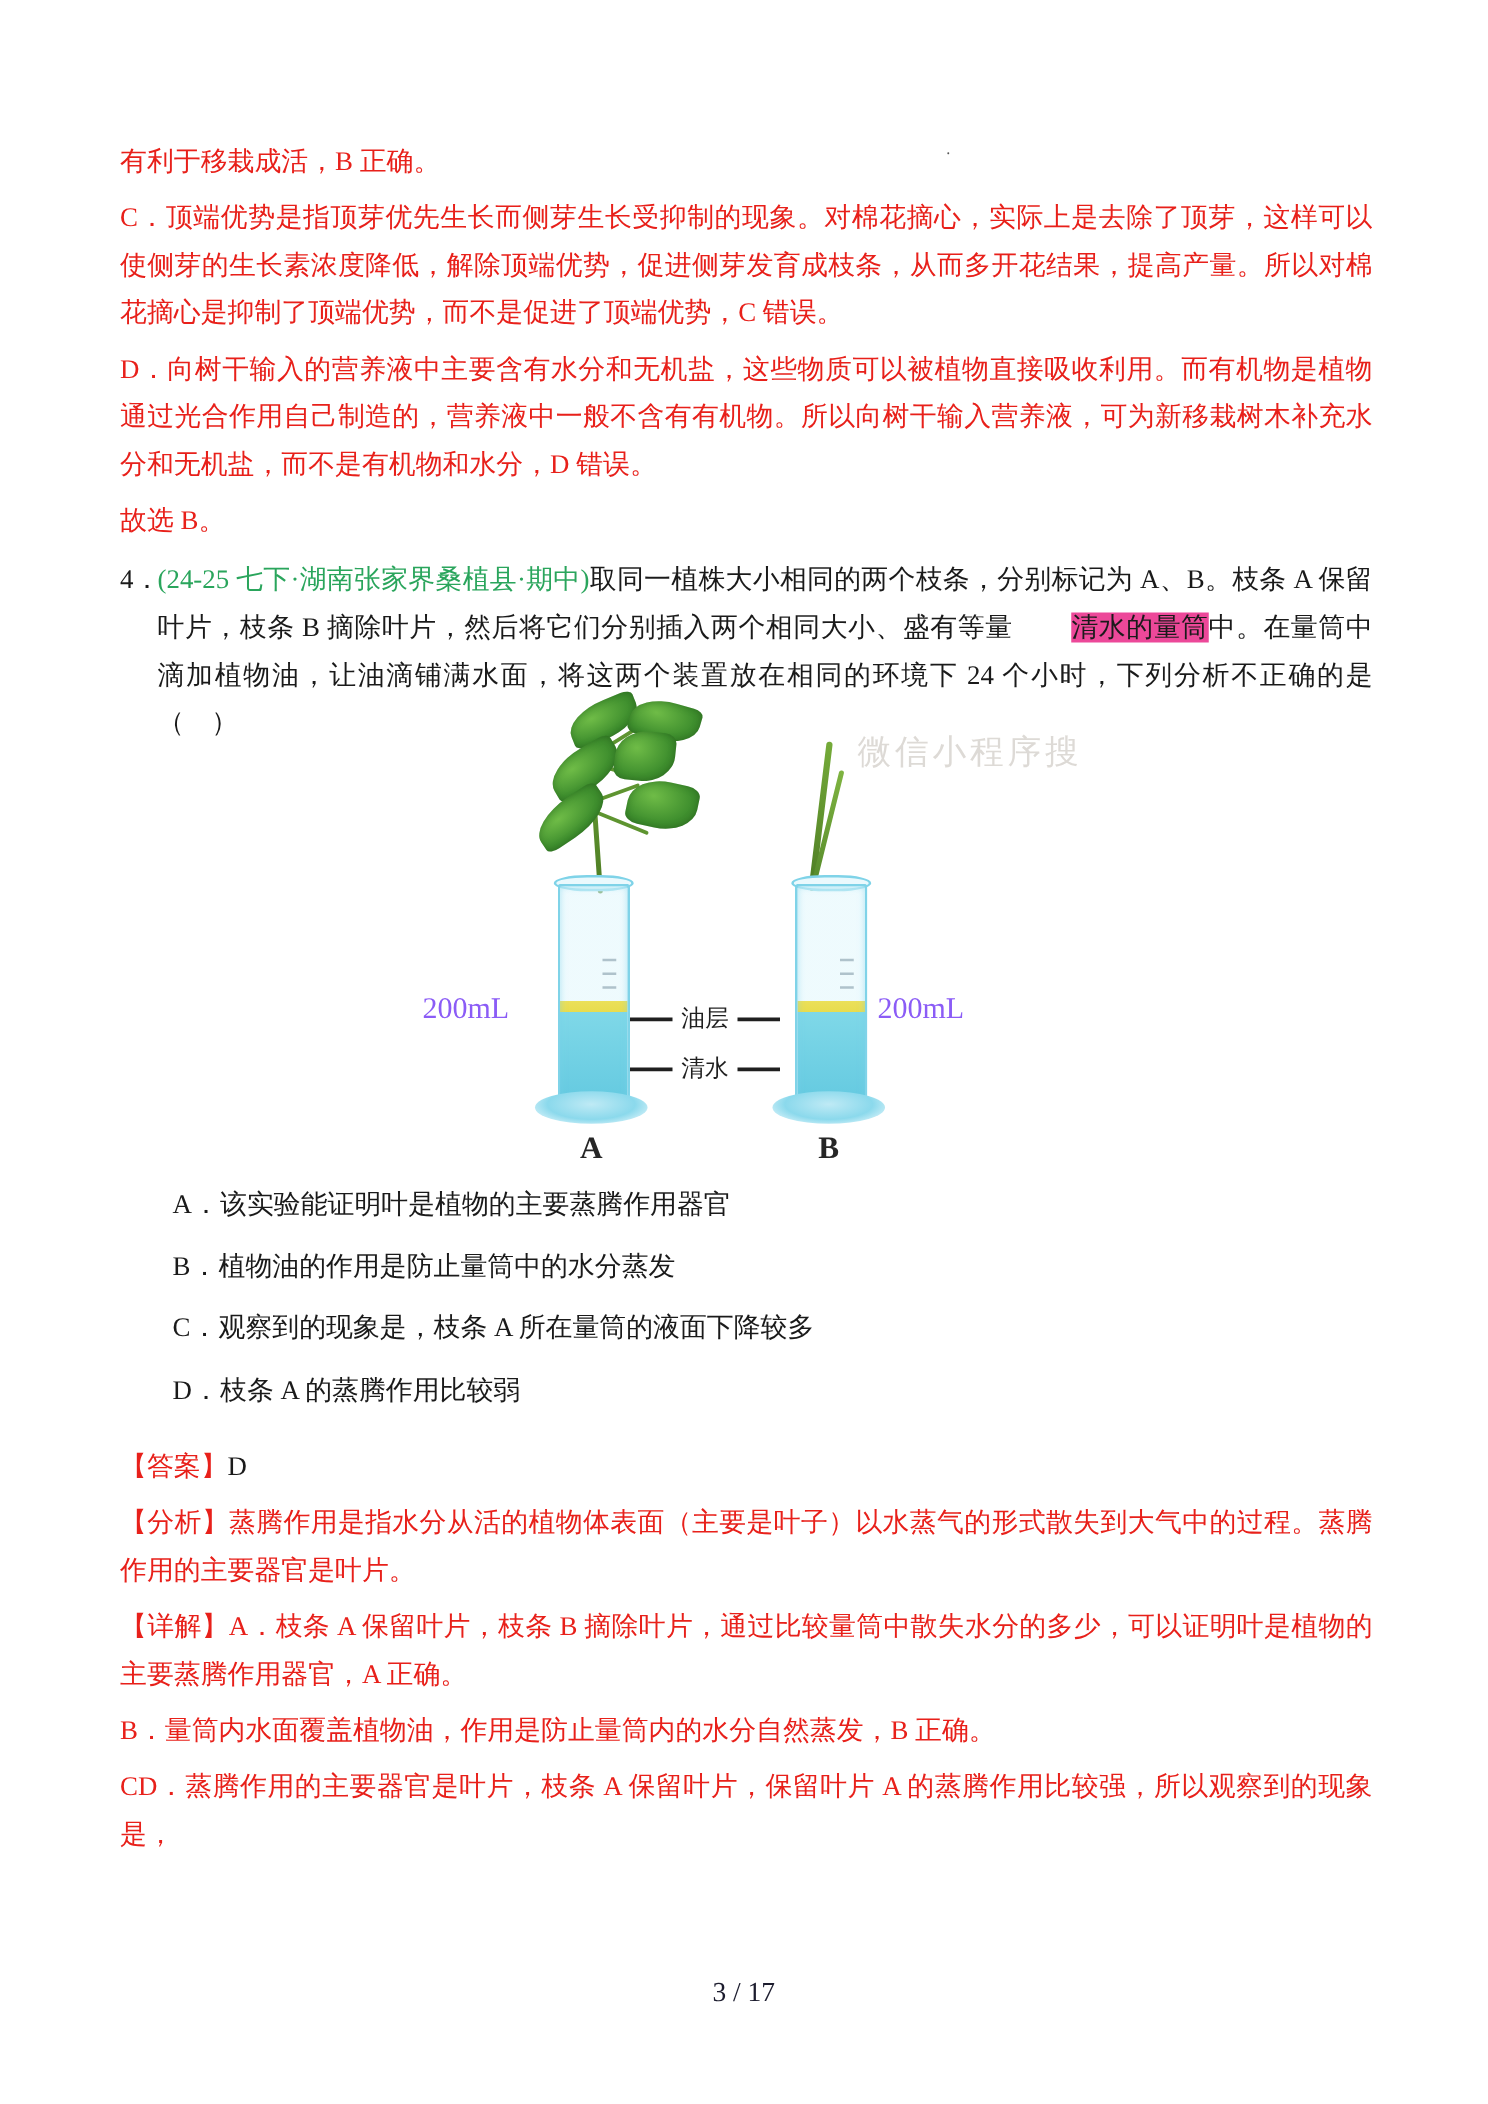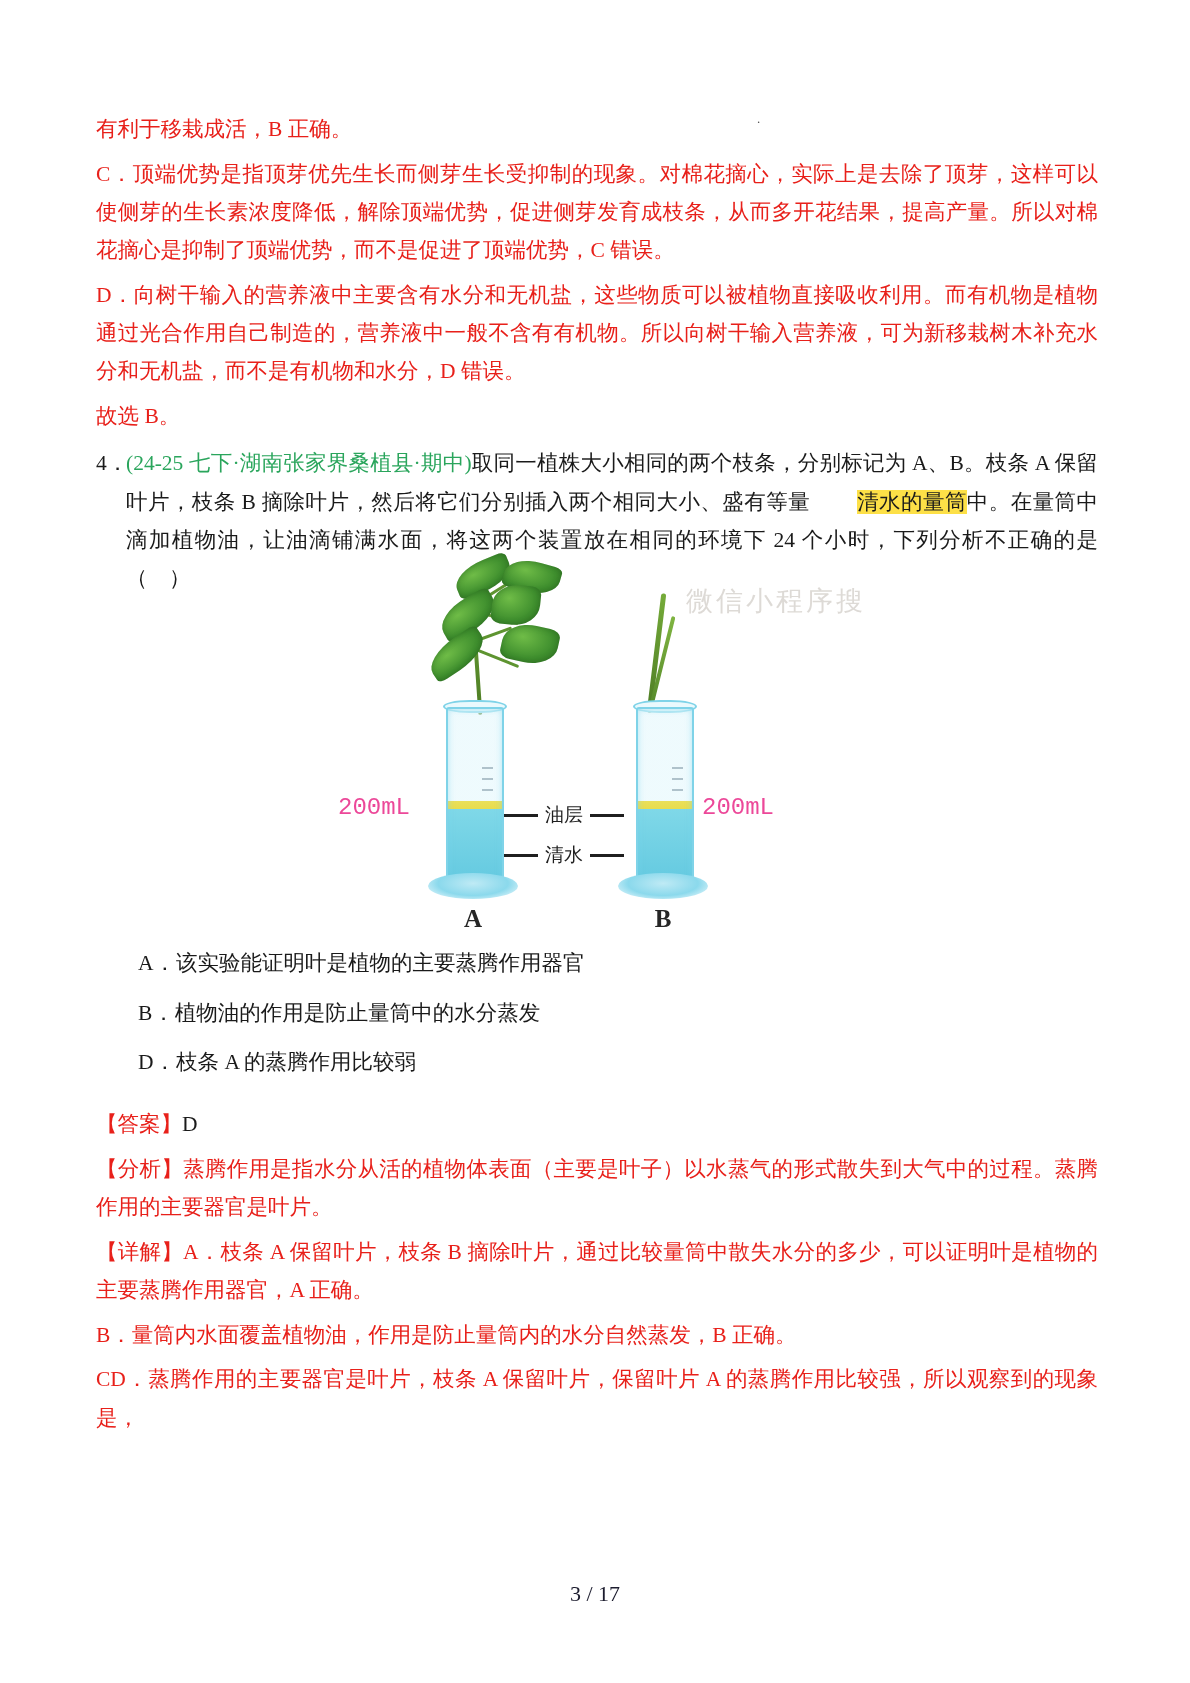--- a/index.html
+++ b/index.html
@@ -46,21 +46,21 @@
   .red {
     color: #e8201a;
   }
   .black {
     color: #1a1a1a;
   }
   .green {
     color: #2aa55c;
   }
   .hl {
-    background: #fde047;
+    background: #ec4899;
     margin-left: 47px;
   }
   .q-block {
     display: flex;
     margin-top: 0.55em;
   }
   .q-num {
     flex: 0 0 auto;
     width: 30px;
     font-size: 21.5px;
@@ -161,22 +161,22 @@
     bottom: 0;
     width: 90px;
     height: 26px;
     border-radius: 50%;
     background: radial-gradient(ellipse at 50% 40%, #bfeaf5 0%, #8bd9ec 55%, #cdeff8 80%, rgba(255,255,255,0) 100%);
   }
   .cyl .label-ml {
     position: absolute;
     bottom: 78px;
     font-size: 24px;
-    font-family: Liberation Mono, monospace;
-    color: #ec4899;
+    font-family: Liberation Serif, serif;
+    color: #8b5cf6;
     white-space: nowrap;
   }
   .cyl .caption {
     position: absolute;
     bottom: -34px;
     left: 12px;
     width: 30px;
     text-align: center;
     font-size: 25px;
     font-weight: bold;
@@ -344,20 +344,21 @@
           <span class="txt">清水</span>
           <span class="dash"></span>
         </div>
 
       </div>
     </div>
 
     <div class="options">
       <p><span class="opt-letter">A．</span><span>该实验能证明叶是植物的主要蒸腾作用器官</span></p>
       <p><span class="opt-letter">B．</span><span>植物油的作用是防止量筒中的水分蒸发</span></p>
+      <p><span class="opt-letter">C．</span><span>观察到的现象是，枝条 A 所在量筒的液面下降较多</span></p>
       <p><span class="opt-letter">D．</span><span>枝条 A 的蒸腾作用比较弱</span></p>
     </div>
 
     <p class="red" style="margin-top:24px;"><span>【答案】</span><span class="black">D</span></p>
 
     <p class="red"><span>【分析】</span><span>蒸腾作用是指水分从活的植物体表面（主要是叶子）以水蒸气的形式散失到大气中的过程。蒸腾作用的主要器官是叶片。</span></p>
 
     <p class="red"><span>【详解】</span><span>A．枝条 A 保留叶片，枝条 B 摘除叶片，通过比较量筒中散失水分的多少，可以证明叶是植物的主要蒸腾作用器官，A 正确。</span></p>
 
     <p class="red">B．量筒内水面覆盖植物油，作用是防止量筒内的水分自然蒸发，B 正确。</p>

